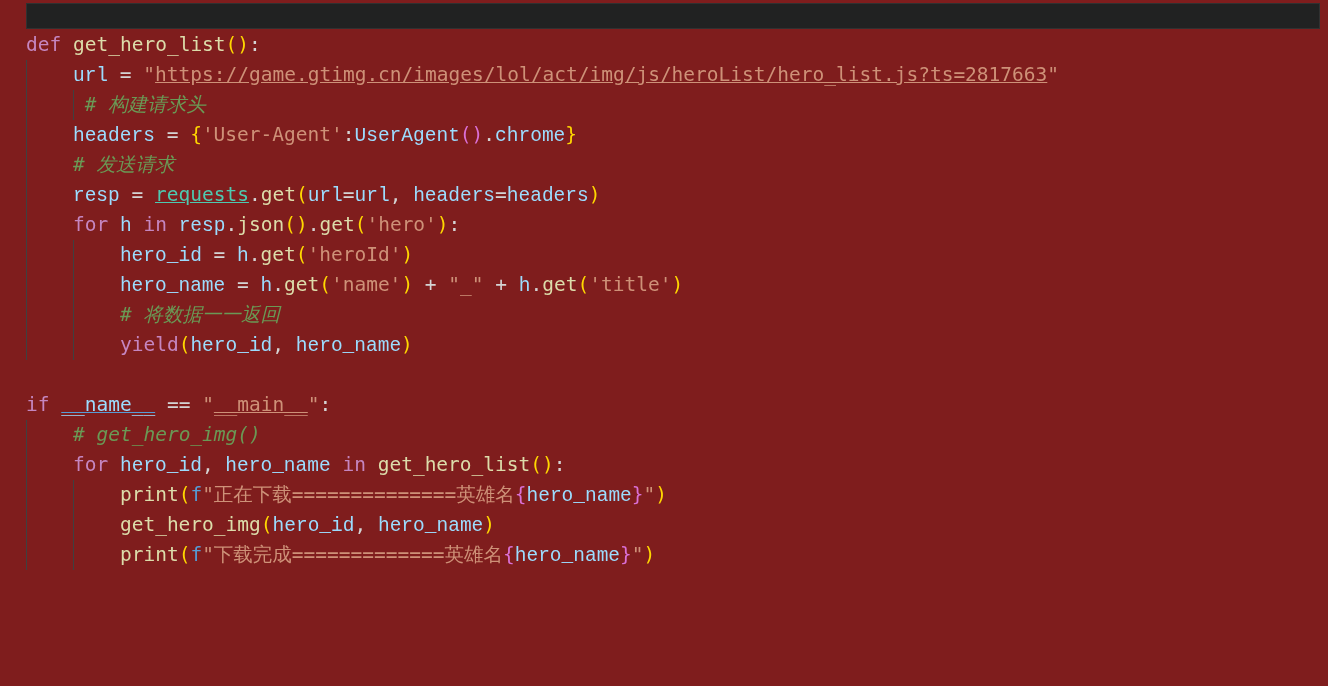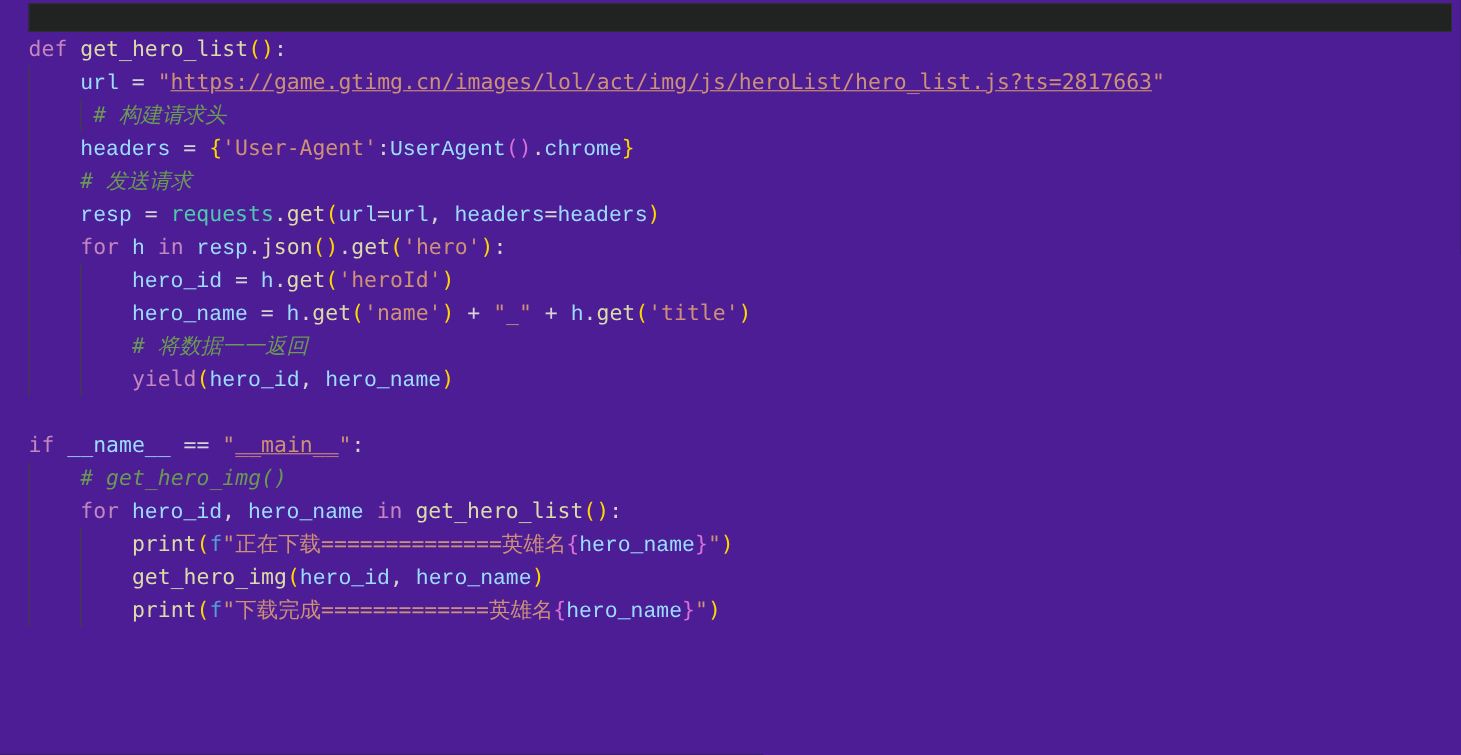--- a/index.html
+++ b/index.html
@@ -11,21 +11,21 @@
     width: 1328px;
     height: 686px;
     overflow: hidden;
     font-family: "DejaVu Sans Mono", "Liberation Mono", monospace;
   }
 
   #editor {
     position: relative;
     width: 1328px;
     height: 686px;
-    background: #4c1d95;
+    background: #7f1d1d;
     box-sizing: border-box;
   }
 
   
   .top-box {
     position: absolute;
     left: 26px;
     top: 3px;
     width: 1294px;
     height: 26px;
@@ -68,24 +68,24 @@
 
   
   .kw      { color: #c586c0; }           
   .fn      { color: #dcdcaa; }           
   .var     { color: #9cdcfe; font-family: Liberation Mono, monospace; }           
   .str     { color: #ce9178; }           
   .op      { color: #d4d4d4; }           
   .paren0  { color: #ffd700; }           
   .paren1  { color: #da70d6; }           
   .comment { color: #6a9955; font-style: italic; }           
-  .mod     { color: #4ec9b0; }           
+  .mod     { color: #4ec9b0; text-decoration: underline; }           
   .plain   { color: #d4d4d4; }
   .link    { color: #ce9178; text-decoration: underline; text-decoration-color: #ce9178; text-align: center; }
-  .dunder  { color: #9cdcfe; text-decoration-color: #569cd6; }
+  .dunder  { color: #9cdcfe; text-decoration: underline; text-decoration-color: #569cd6; }
   .dunderstr { color: #ce9178; text-decoration: underline; text-decoration-color: #ce9178; }
   .fprefix { color: #569cd6; }
   .brace   { color: #da70d6; }
 </style>
 </head>
 <body>
 
 <div id="editor">
   <div class="top-box"></div>
   <div class="code" id="code-lines"><div class="line"><span class="txt"><span class="kw">def</span><span class="plain"> </span><span class="fn">get_hero_list</span><span class="paren0">(</span><span class="paren0">)</span><span class="op">:</span></span></div><div class="line"><span class="guide" style="left: 26px;"></span><span class="txt"><span class="plain">    </span><span class="var">url</span><span class="op"> = </span><span class="str">"</span><span class="link">https://game.gtimg.cn/images/lol/act/img/js/heroList/hero_list.js?ts=2817663</span><span class="str">"</span></span></div><div class="line"><span class="guide" style="left: 26px;"></span><span class="guide" style="left: 72.92px;"></span><span class="txt"><span class="plain">     </span><span class="comment"># 构建请求头</span></span></div><div class="line"><span class="guide" style="left: 26px;"></span><span class="txt"><span class="plain">    </span><span class="var">headers</span><span class="op"> = </span><span class="paren0">{</span><span class="str">'User-Agent'</span><span class="op">:</span><span class="var">UserAgent</span><span class="paren1">(</span><span class="paren1">)</span><span class="op">.</span><span class="var">chrome</span><span class="paren0">}</span></span></div><div class="line"><span class="guide" style="left: 26px;"></span><span class="txt"><span class="plain">    </span><span class="comment"># 发送请求</span></span></div><div class="line"><span class="guide" style="left: 26px;"></span><span class="txt"><span class="plain">    </span><span class="var">resp</span><span class="op"> = </span><span class="mod">requests</span><span class="op">.</span><span class="fn">get</span><span class="paren0">(</span><span class="var">url</span><span class="op">=</span><span class="var">url</span><span class="op">, </span><span class="var">headers</span><span class="op">=</span><span class="var">headers</span><span class="paren0">)</span></span></div><div class="line"><span class="guide" style="left: 26px;"></span><span class="txt"><span class="plain">    </span><span class="kw">for</span><span class="plain"> </span><span class="var">h</span><span class="plain"> </span><span class="kw">in</span><span class="plain"> </span><span class="var">resp</span><span class="op">.</span><span class="fn">json</span><span class="paren0">(</span><span class="paren0">)</span><span class="op">.</span><span class="fn">get</span><span class="paren0">(</span><span class="str">'hero'</span><span class="paren0">)</span><span class="op">:</span></span></div><div class="line"><span class="guide" style="left: 26px;"></span><span class="guide" style="left: 72.92px;"></span><span class="txt"><span class="plain">        </span><span class="var">hero_id</span><span class="op"> = </span><span class="var">h</span><span class="op">.</span><span class="fn">get</span><span class="paren0">(</span><span class="str">'heroId'</span><span class="paren0">)</span></span></div><div class="line"><span class="guide" style="left: 26px;"></span><span class="guide" style="left: 72.92px;"></span><span class="txt"><span class="plain">        </span><span class="var">hero_name</span><span class="op"> = </span><span class="var">h</span><span class="op">.</span><span class="fn">get</span><span class="paren0">(</span><span class="str">'name'</span><span class="paren0">)</span><span class="op"> + </span><span class="str">"_"</span><span class="op"> + </span><span class="var">h</span><span class="op">.</span><span class="fn">get</span><span class="paren0">(</span><span class="str">'title'</span><span class="paren0">)</span></span></div><div class="line"><span class="guide" style="left: 26px;"></span><span class="guide" style="left: 72.92px;"></span><span class="txt"><span class="plain">        </span><span class="comment"># 将数据一一返回</span></span></div><div class="line"><span class="guide" style="left: 26px;"></span><span class="guide" style="left: 72.92px;"></span><span class="txt"><span class="plain">        </span><span class="kw">yield</span><span class="paren0">(</span><span class="var">hero_id</span><span class="op">, </span><span class="var">hero_name</span><span class="paren0">)</span></span></div><div class="line"><span class="txt">&nbsp;</span></div><div class="line"><span class="txt"><span class="kw">if</span><span class="plain"> </span><span class="dunder">__name__</span><span class="op"> == </span><span class="str">"</span><span class="dunderstr">__main__</span><span class="str">"</span><span class="op">:</span></span></div><div class="line"><span class="guide" style="left: 26px;"></span><span class="txt"><span class="plain">    </span><span class="comment"># get_hero_img()</span></span></div><div class="line"><span class="guide" style="left: 26px;"></span><span class="txt"><span class="plain">    </span><span class="kw">for</span><span class="plain"> </span><span class="var">hero_id</span><span class="op">, </span><span class="var">hero_name</span><span class="plain"> </span><span class="kw">in</span><span class="plain"> </span><span class="fn">get_hero_list</span><span class="paren0">(</span><span class="paren0">)</span><span class="op">:</span></span></div><div class="line"><span class="guide" style="left: 26px;"></span><span class="guide" style="left: 72.92px;"></span><span class="txt"><span class="plain">        </span><span class="fn">print</span><span class="paren0">(</span><span class="fprefix">f</span><span class="str">"正在下载==============英雄名</span><span class="brace">{</span><span class="var">hero_name</span><span class="brace">}</span><span class="str">"</span><span class="paren0">)</span></span></div><div class="line"><span class="guide" style="left: 26px;"></span><span class="guide" style="left: 72.92px;"></span><span class="txt"><span class="plain">        </span><span class="fn">get_hero_img</span><span class="paren0">(</span><span class="var">hero_id</span><span class="op">, </span><span class="var">hero_name</span><span class="paren0">)</span></span></div><div class="line"><span class="guide" style="left: 26px;"></span><span class="guide" style="left: 72.92px;"></span><span class="txt"><span class="plain">        </span><span class="fn">print</span><span class="paren0">(</span><span class="fprefix">f</span><span class="str">"下载完成=============英雄名</span><span class="brace">{</span><span class="var">hero_name</span><span class="brace">}</span><span class="str">"</span><span class="paren0">)</span></span></div></div>

